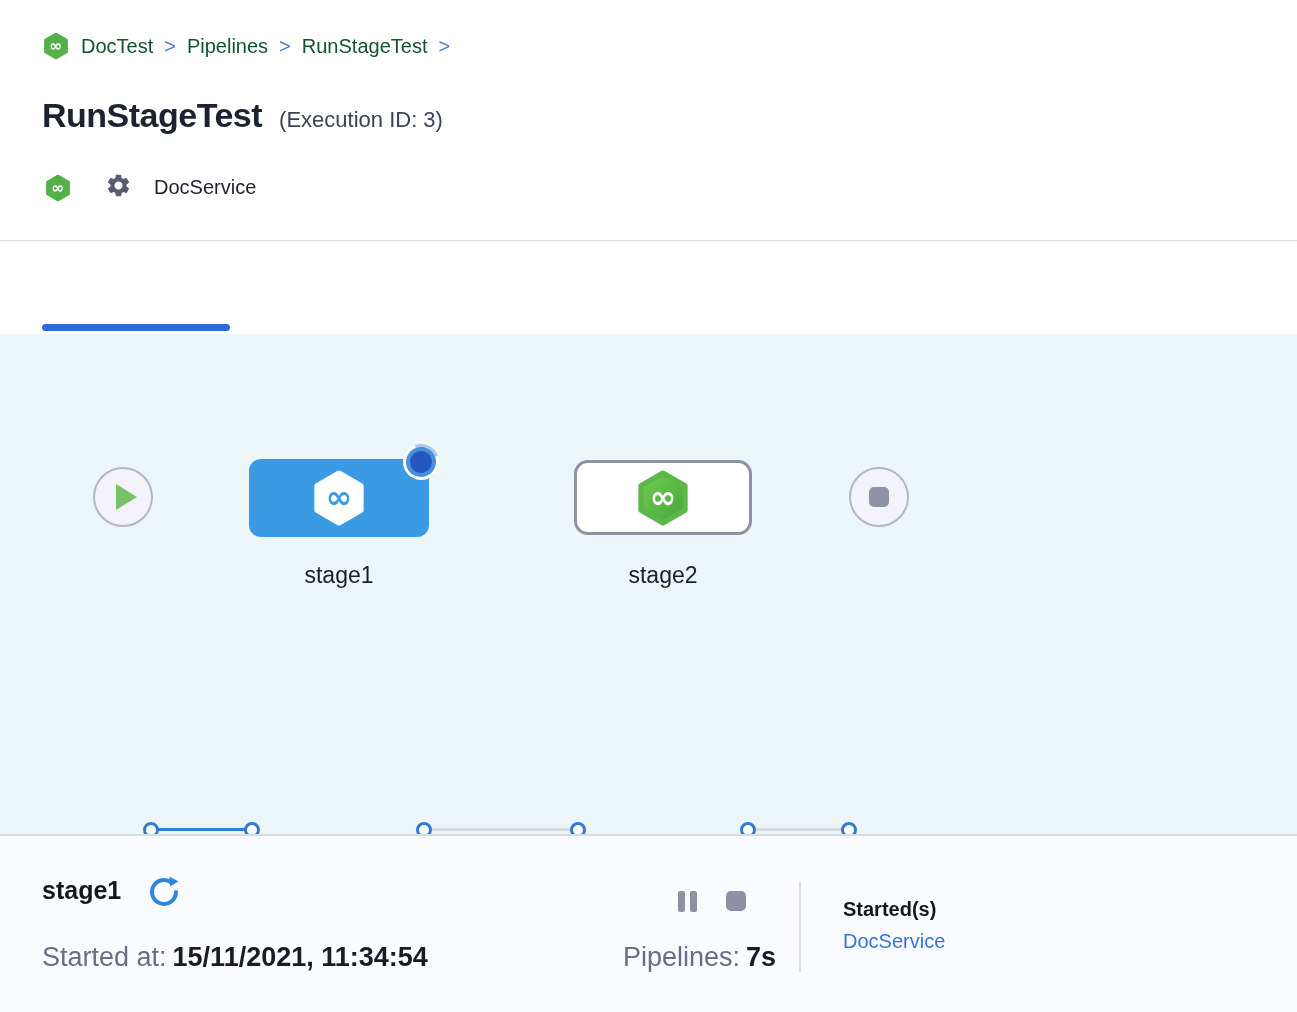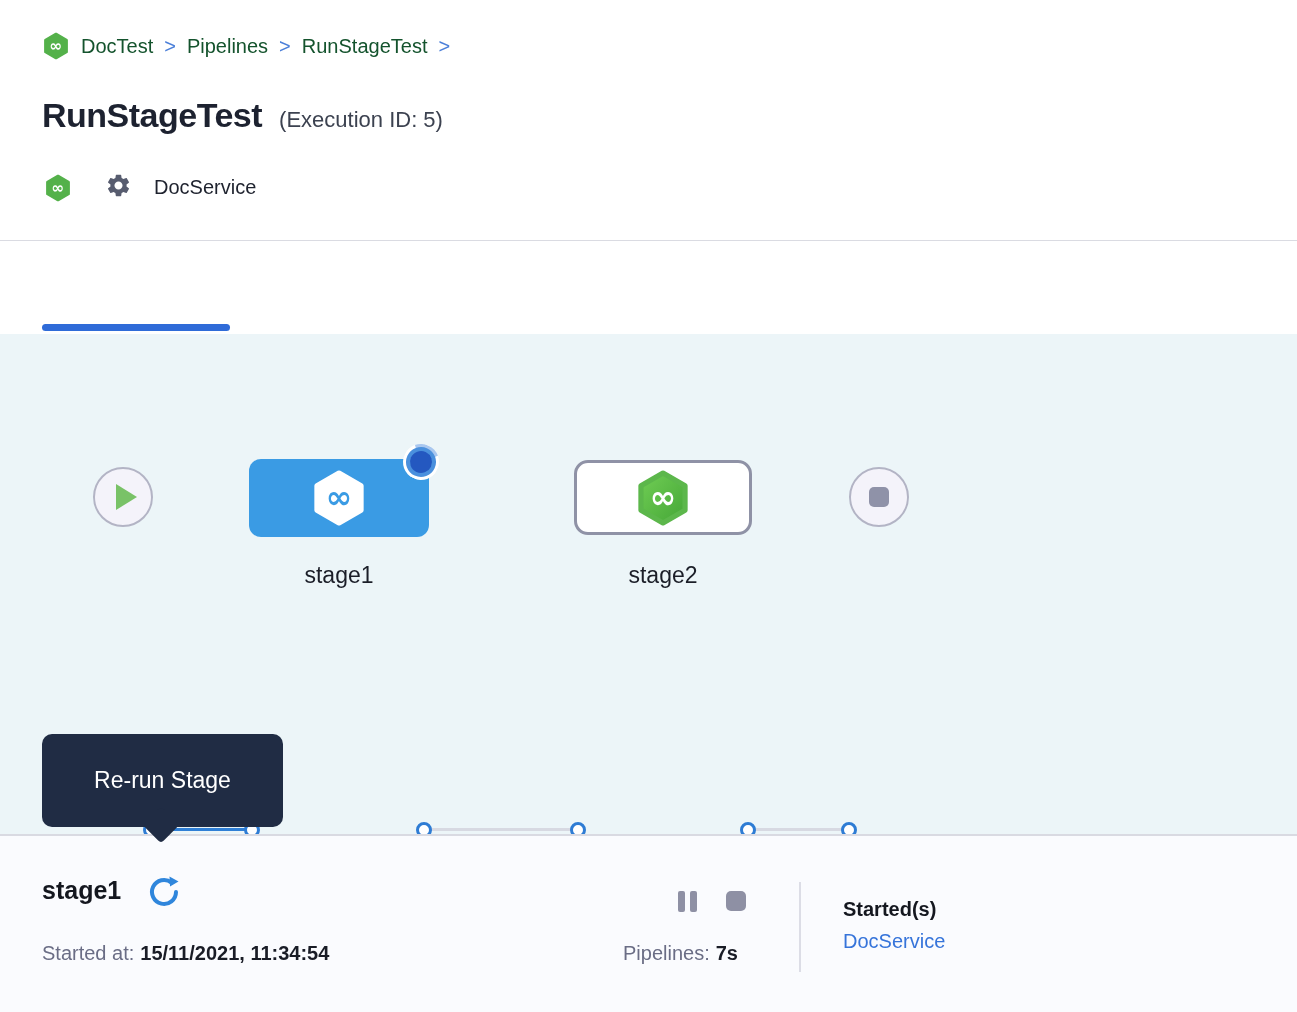--- a/index.html
+++ b/index.html
@@ -53,21 +53,21 @@
   .stage-label-2 { left:574px; width:178px; }
 
   
   .tooltip { position:absolute; left:42px; top:734px; width:241px; height:93px; background:#202c44; border-radius:10px; display:flex; align-items:center; justify-content:center; color:#fff; font-size:23px; z-index:10; }
   .tooltip-arrow { position:absolute; left:106px; bottom:-11px; width:26px; height:26px; background:#202c44; transform:rotate(45deg); border-radius:4px; }
 
   
   .footer { position:absolute; top:834px; left:0; width:1297px; height:178px; background:#fafbfe; border-top:2px solid #d9dae2; }
   .stage-name { position:absolute; left:42px; top:40px; font-size:25px; font-weight:700; color:#14171f; }
   .rerun-btn { position:absolute; left:146px; top:38px; width:36px; height:36px; cursor:pointer; }
-  .kv { position:absolute; font-size:20px; }
+  .kv { position:absolute; font-size:27px; }
   .kv .lbl { color:#6a6d85; }
   .kv .val { color:#191c26; font-weight:600; margin-left:6px; }
   .started { left:42px; top:106px; }
   .duration { left:623px; top:106px; }
   .pause-btn { position:absolute; left:678px; top:55px; display:flex; gap:5px; cursor:pointer; }
   .pause-btn .bar { width:7px; height:21px; background:#8e90a4; border-radius:2px; }
   .stop-btn { position:absolute; left:726px; top:55px; width:20px; height:20px; background:#8e90a4; border-radius:5px; cursor:pointer; }
   .vdiv { position:absolute; left:799px; top:46px; width:2px; height:90px; background:#dcdde6; }
   .services-label { position:absolute; left:843px; top:62px; font-size:20px; font-weight:700; color:#14171f; }
   .service-link { position:absolute; left:843px; top:94px; font-size:20px; font-weight:500; color:#3674da; text-decoration:none; cursor:pointer; }
@@ -90,21 +90,21 @@
       <a>DocTest</a>
       <span class="sep">&gt;</span>
       <a>Pipelines</a>
       <span class="sep">&gt;</span>
       <a>RunStageTest</a>
       <span class="sep">&gt;</span>
     </nav>
 
     <div class="title-row">
       <h1 class="page-title">RunStageTest</h1>
-      <span class="exec-id">(Execution ID: 5)</span>
+      <span class="exec-id">(Execution ID: 3)</span>
     </div>
 
     <div class="service-row">
       <span>
         <svg class="hex-sm" viewBox="0 0 100 100">
           <polygon points="50,7 88,29 88,71 50,93 12,71 12,29" fill="#54b14a" stroke="#54b14a" stroke-width="9" stroke-linejoin="round"></polygon>
           <text class="hex-infinity" x="50" y="68" text-anchor="middle" font-size="55" fill="#ffffff">∞</text>
         </svg>
       </span>
       <span>
@@ -187,24 +187,20 @@
     <div class="dot" style="left:244px;"></div>
     <div class="dot" style="left:416px;"></div>
     <div class="dot" style="left:570px;"></div>
     <div class="dot" style="left:740px;"></div>
     <div class="dot" style="left:841px;"></div>
 
     <div class="stage-label stage-label-1">stage1</div>
     <div class="stage-label stage-label-2">stage2</div>
   </div>
 
-  <div class="tooltip">
-    <span>Re-run Stage</span>
-    <div class="tooltip-arrow"></div>
-  </div>
 
   <div class="footer">
     <div class="stage-name">stage1</div>
 
     <div class="rerun-btn">
       <svg viewBox="0 0 36 36" width="36" height="36">
         <path d="M30 18 a12 12 0 1 1 -4.5 -9.4" fill="none" stroke="#2f86dc" stroke-width="4" stroke-linecap="round"></path>
         <path d="M23.5 2.5 l9 5 -8.5 5 z" fill="#2f86dc"></path>
       </svg>
     </div>

